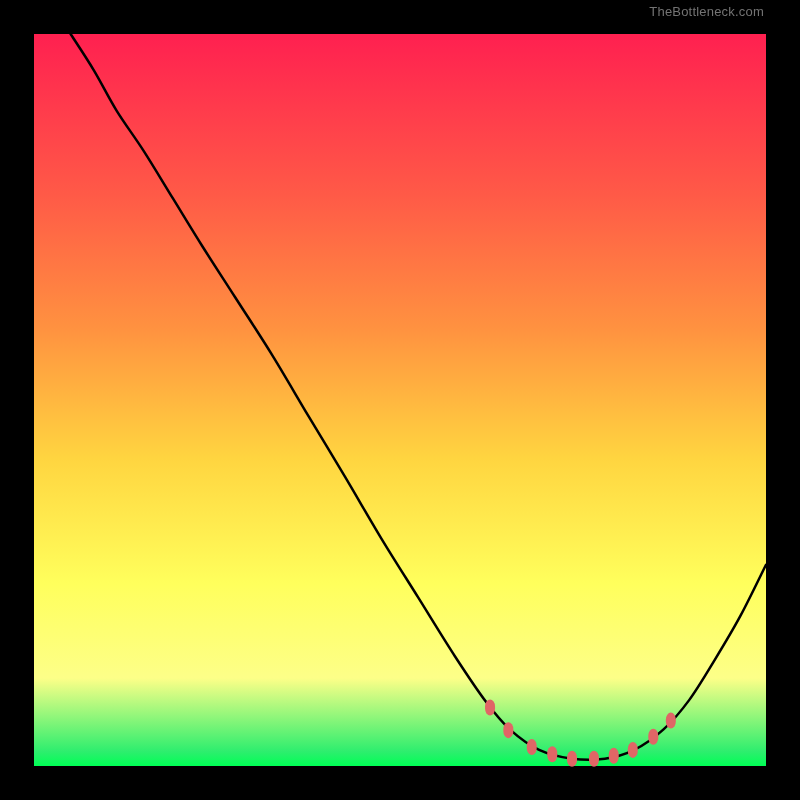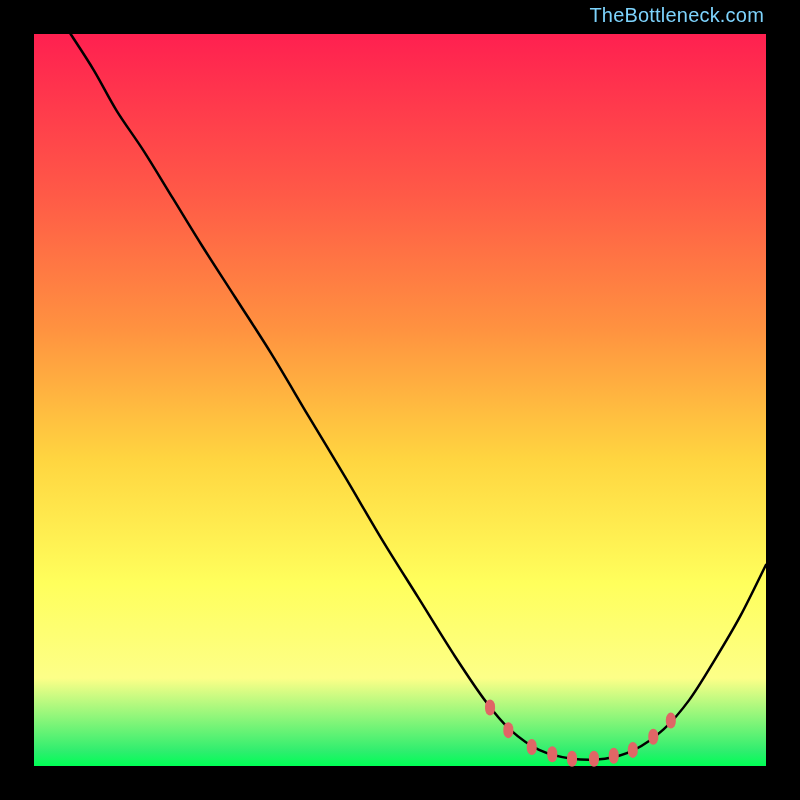--- a/index.html
+++ b/index.html
@@ -20,23 +20,23 @@
     #fdff88 88%,
     #2eee6e 98%,
     #00ff55 100%
   );
 }
 .watermark {
   position: absolute;
   top: 4px;
   right: 36px;
   font-family: Arial, sans-serif;
-  font-size: 20px;
+  font-size: 13px;
   font-weight: 400;
-  color: #7dd3fc;
+  color: #737373;
   letter-spacing: 0.2px;
 }
 .curve { position: absolute; left: 0; top: 0; pointer-events: none; }
 </style>
 </head>
 <body>
 
 <div class="chart-container">
   <div class="plot-area"></div>
   <div class="watermark">TheBottleneck.com</div>

